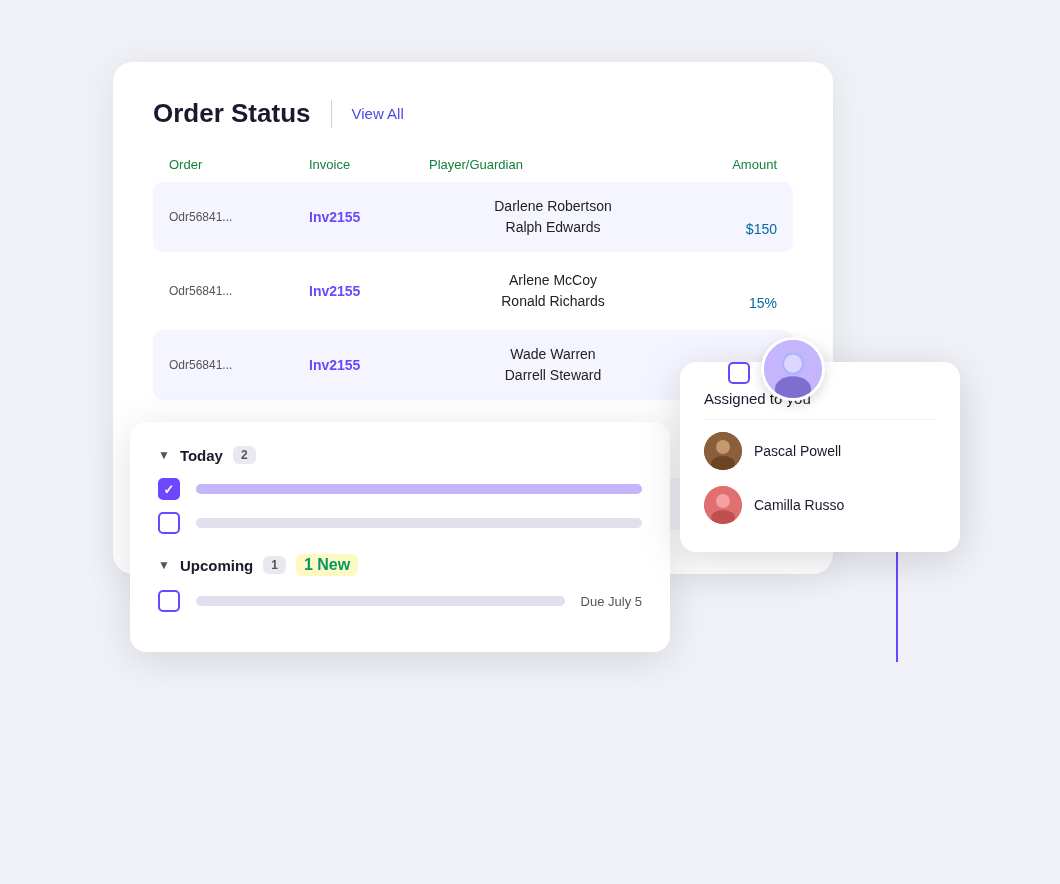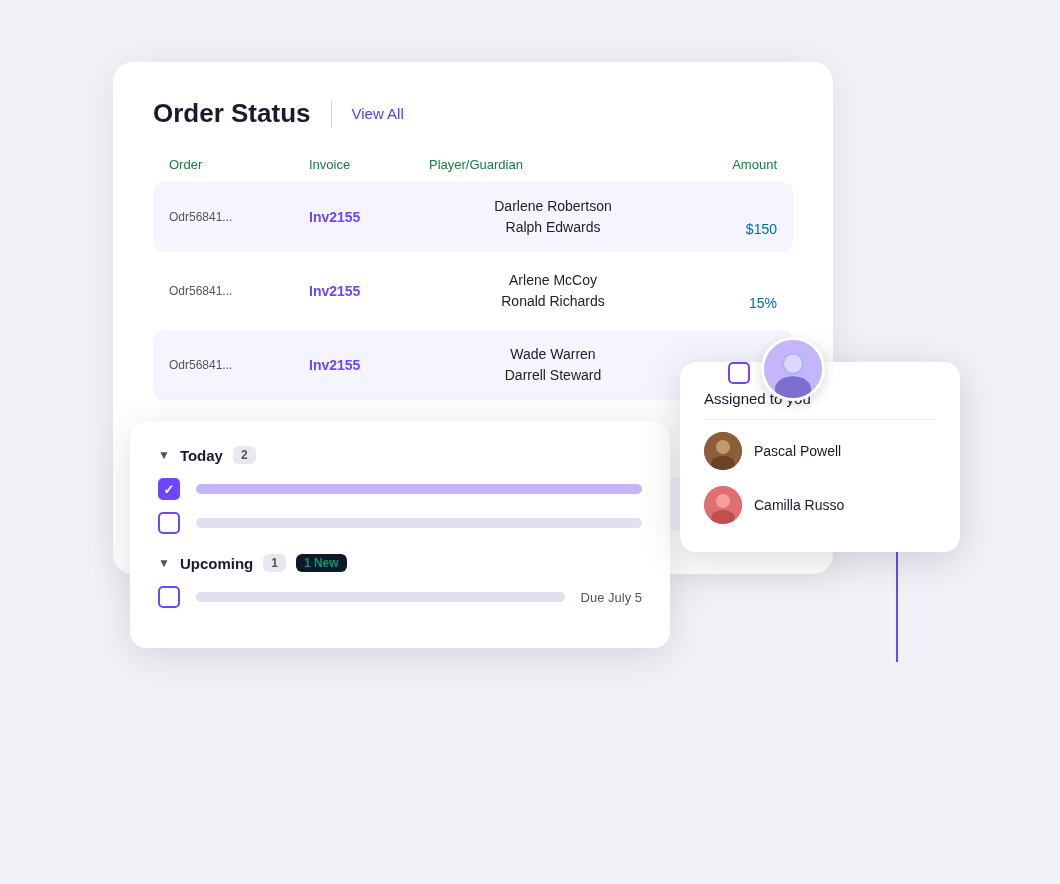--- a/index.html
+++ b/index.html
@@ -122,23 +122,23 @@
     }
     .badge {
       background: #e8e8f0;
       color: #555;
       font-size: 12px;
       font-weight: 600;
       border-radius: 6px;
       padding: 2px 8px;
     }
     .badge-new {
-      background: #0f172a;
+      background: #fef9c3;
       color: #059669;
-      font-size: 12px;
+      font-size: 16px;
       font-weight: 600;
       border-radius: 6px;
       padding: 2px 8px;
     }
     .chevron {
       color: #555;
       font-size: 12px;
     }
     .task-item {
       display: flex;

